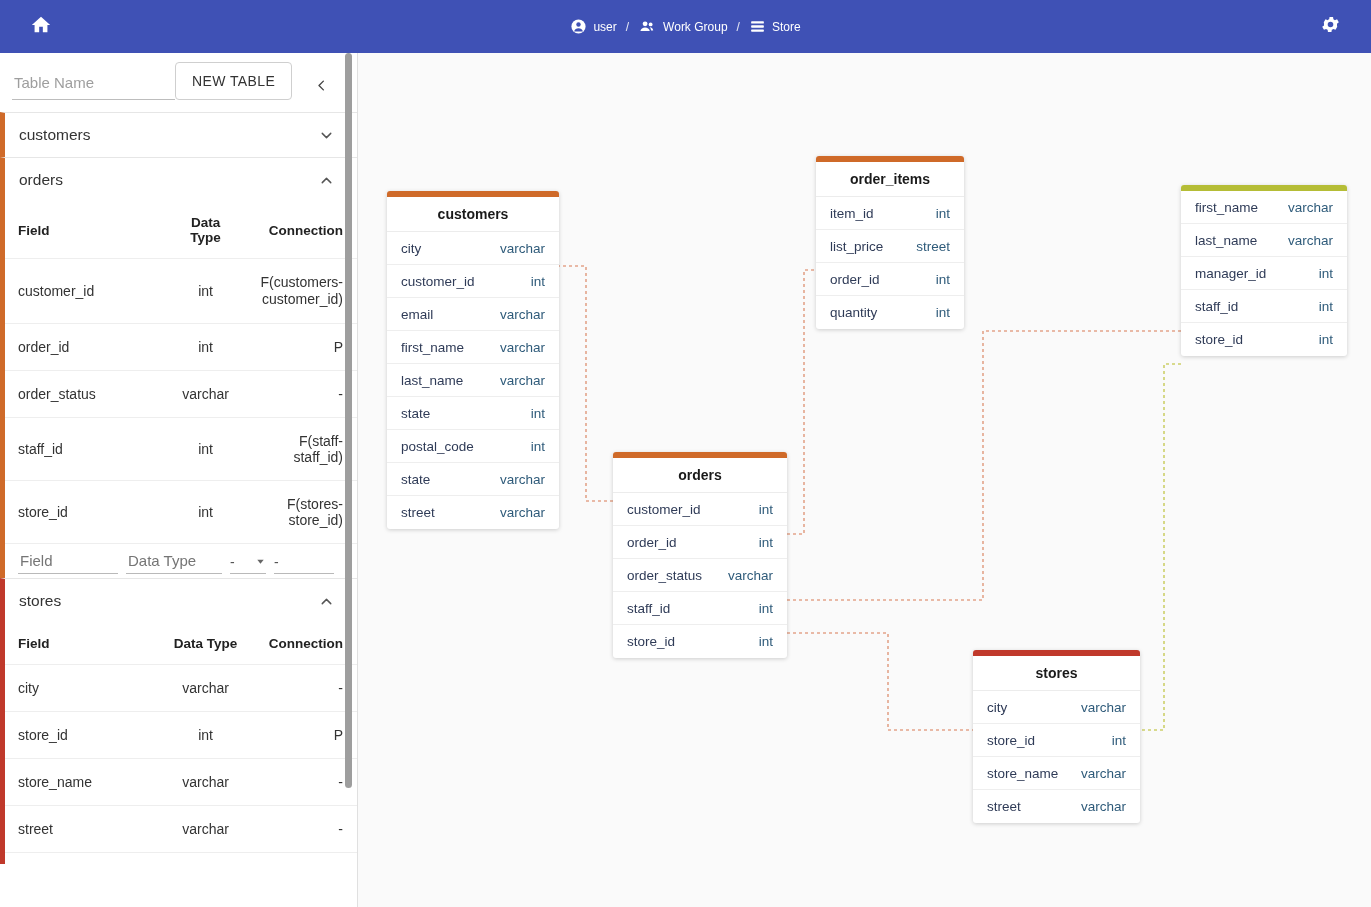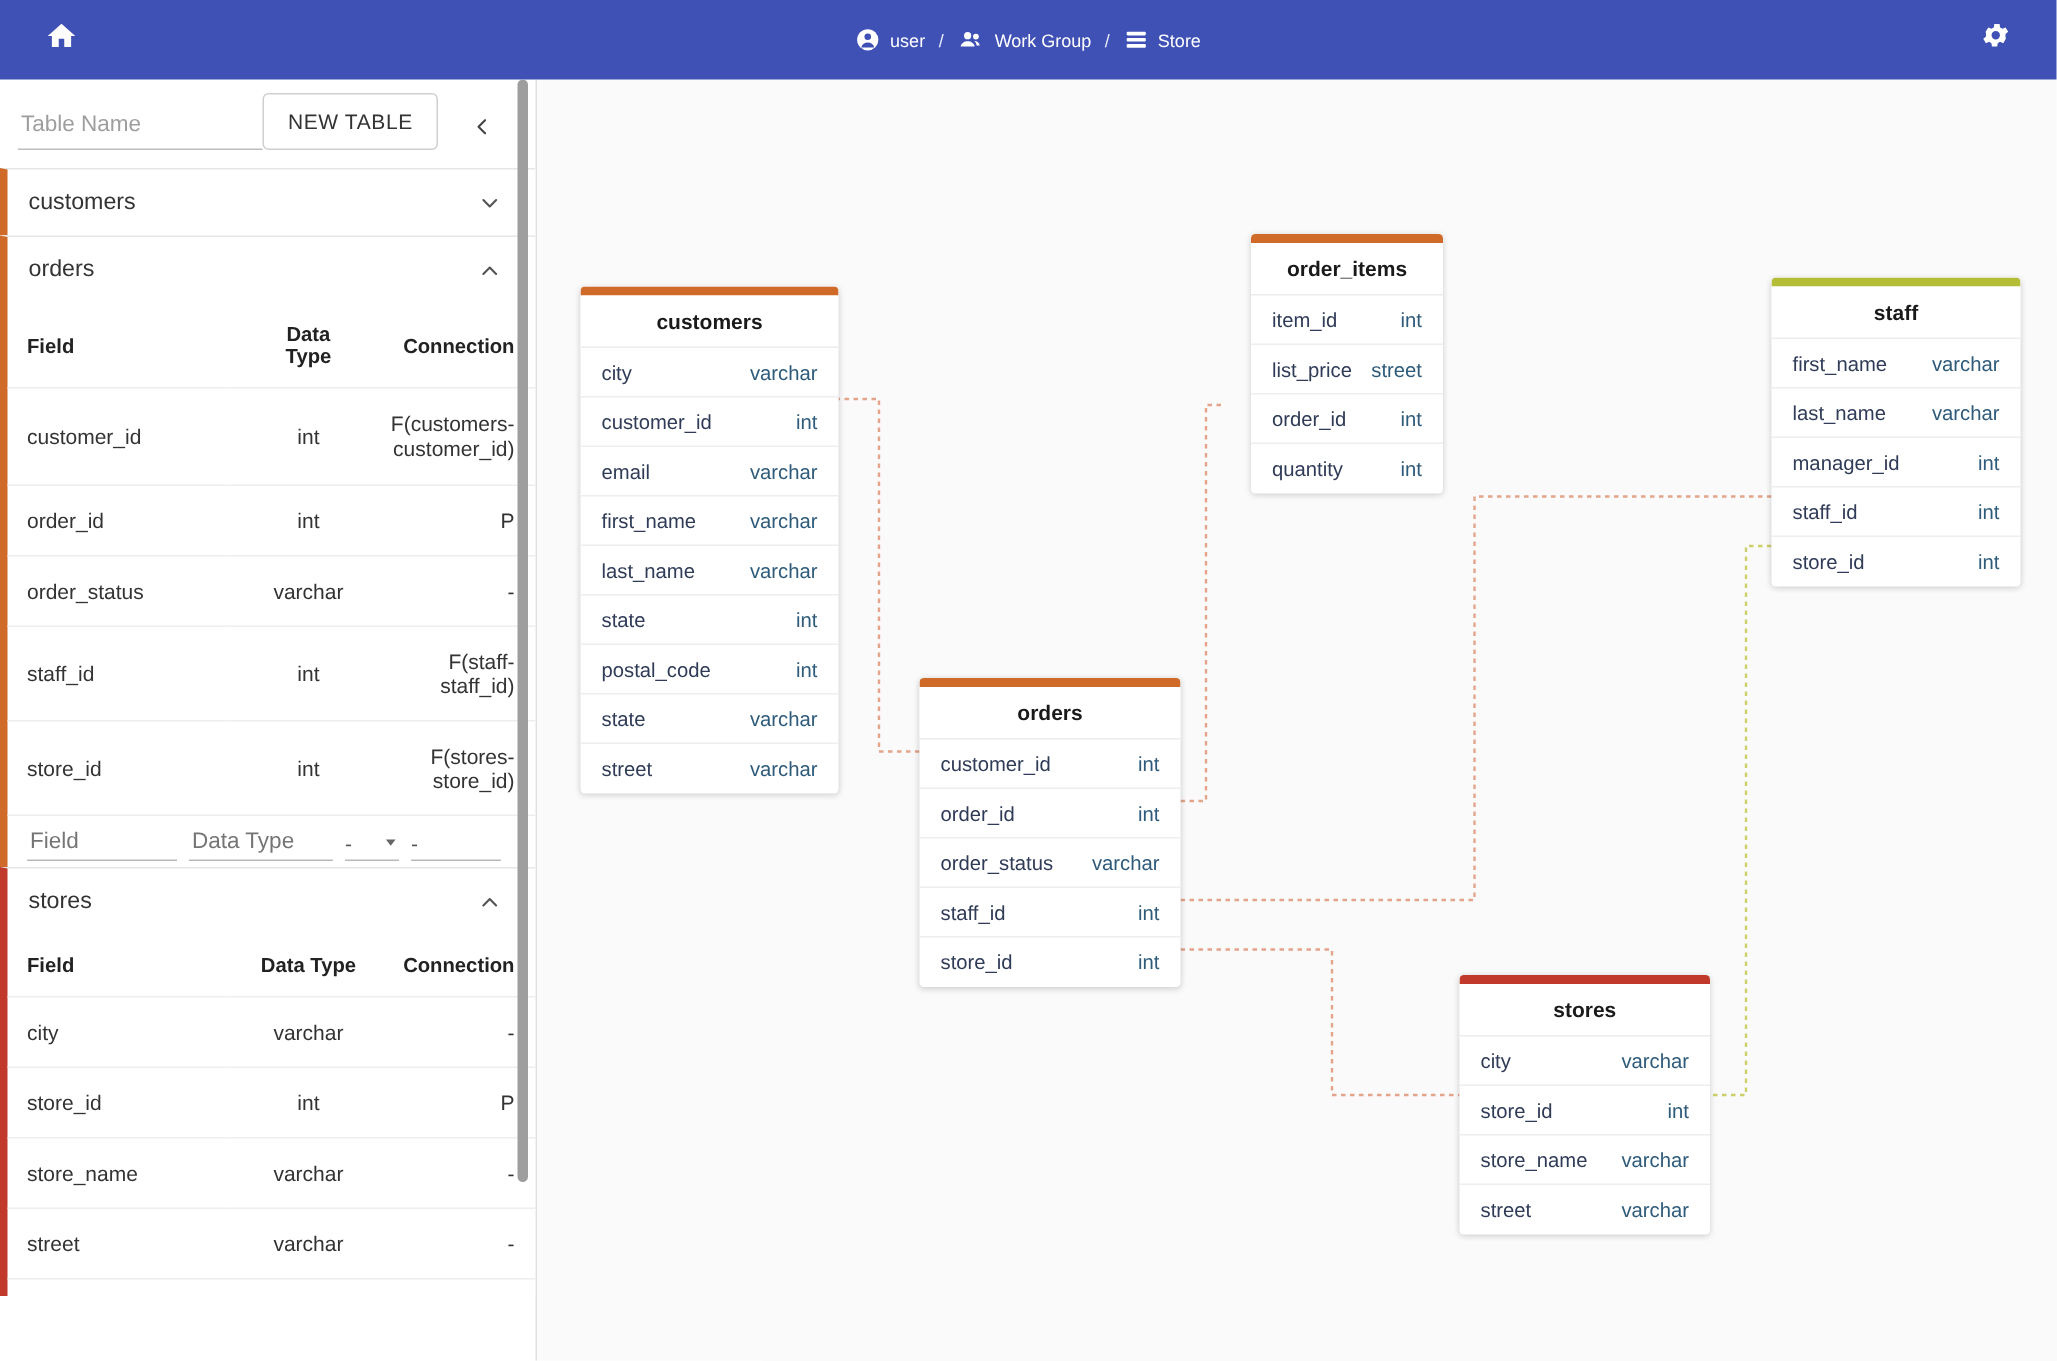--- a/index.html
+++ b/index.html
@@ -467,21 +467,21 @@
     <div class="node-row">
         <span class="rname">state</span>
         <span class="rtype">varchar</span>
       </div>
     <div class="node-row">
         <span class="rname">street</span>
         <span class="rtype">varchar</span>
       </div>
   </div>
 
-  <div class="node" id="node-order-items" style="left:476px;top:103px;width:128px;">
+  <div class="node" id="node-order-items" style="left:458px;top:103px;width:148px;">
     <div class="node-accent" style="background:#cf6a29"></div>
     <div class="node-title">order_items</div>
     <div class="node-row">
         <span class="rname">item_id</span>
         <span class="rtype">int</span>
       </div>
     <div class="node-row">
         <span class="rname">list_price</span>
         <span class="rtype">street</span>
       </div>
@@ -490,21 +490,20 @@
         <span class="rtype">int</span>
       </div>
     <div class="node-row">
         <span class="rname">quantity</span>
         <span class="rtype">int</span>
       </div>
   </div>
 
   <div class="node" id="node-staff" style="left:823px;top:132px;width:166px;">
     <div class="node-accent" style="background:#b5bd36"></div>
-    <div class="node-title">staff</div>
     <div class="node-row">
         <span class="rname">first_name</span>
         <span class="rtype">varchar</span>
       </div>
     <div class="node-row">
         <span class="rname">last_name</span>
         <span class="rtype">varchar</span>
       </div>
     <div class="node-row">
         <span class="rname">manager_id</span>

